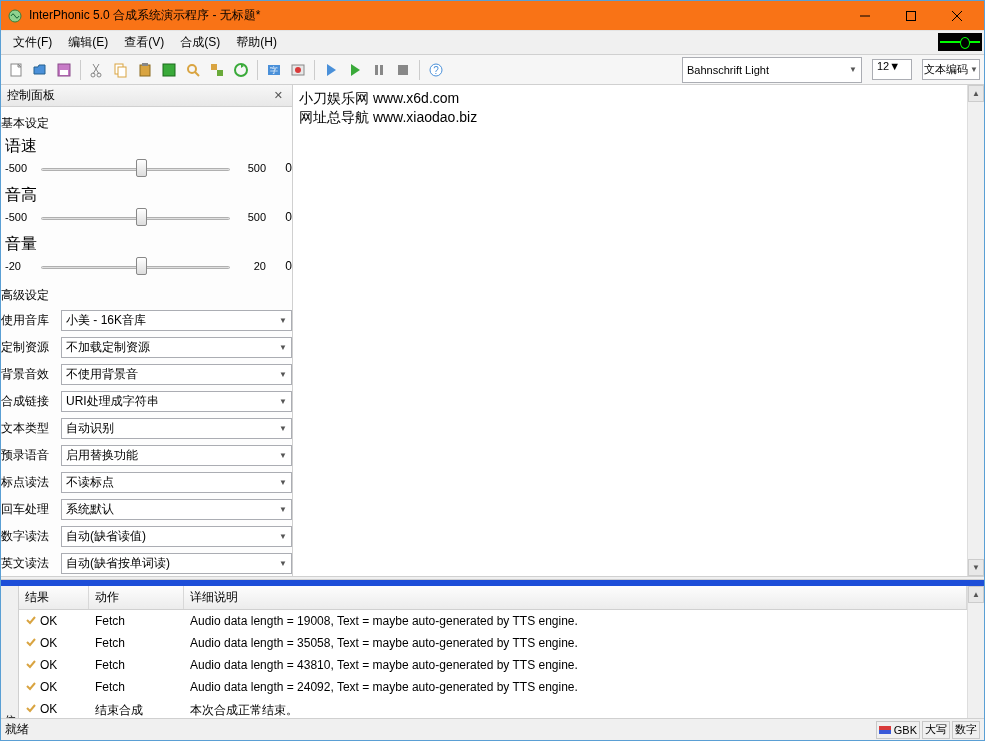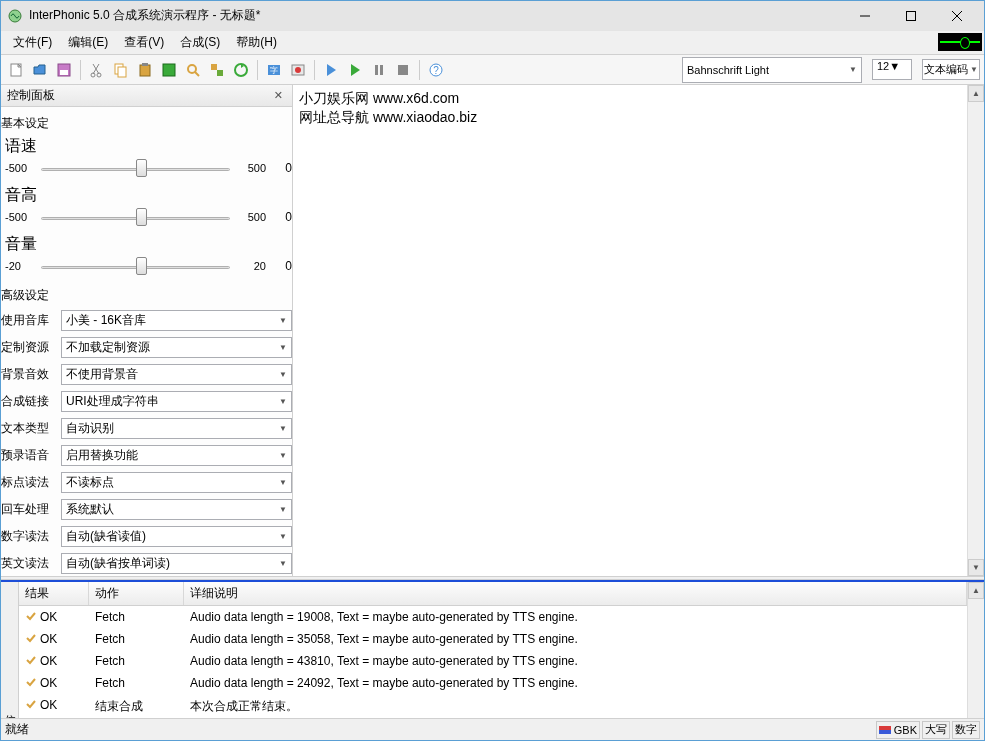--- a/index.html
+++ b/index.html
@@ -1,18 +1,18 @@
 <!DOCTYPE html>
 <html><head>
 <meta charset="utf-8">
 <style>
 * { box-sizing: border-box; margin: 0; padding: 0; }
 body { font-family: "Microsoft YaHei", "SimSun", sans-serif; font-size: 12px; background: #fff; overflow: hidden; }
 .window { width: 985px; height: 741px; border: 1px solid #5a9fd4; display: flex; flex-direction: column; background: #fff; }
-.titlebar { height: 30px; background: #e5e5e5; display: flex; align-items: center; padding: 0 4px 0 6px; border-bottom: 1px solid #e4e4e4; }
+.titlebar { height: 30px; background: #f97316; display: flex; align-items: center; padding: 0 4px 0 6px; border-bottom: 1px solid #e4e4e4; }
 .titlebar-icon { width: 16px; height: 16px; margin-right: 6px; }
 .title-text { flex: 1; font-size: 12px; color: #000; }
 .win-controls { display: flex; height: 100%; }
 .win-btn { width: 46px; height: 100%; display: flex; align-items: center; justify-content: center; cursor: pointer; }
 .menubar { height: 24px; display: flex; align-items: center; padding: 0 4px; background: #f0f0f0; border-bottom: 1px solid #d0d0d0; position: relative; }
 .menu-item { padding: 3px 8px; cursor: pointer; }
 .menu-oscillo { position: absolute; right: 2px; top: 2px; width: 44px; height: 18px; background: #000; display: flex; align-items: center; justify-content: center; }
 .menu-oscillo .wave { width: 40px; height: 2px; background: #0f0; position: relative; }
 .menu-oscillo .wave::before { content:''; position:absolute; left:20px; top:-4px; width:8px; height:10px; border:1px solid #0f0; border-radius:50%; background:#000;}
 .toolbar { height: 30px; display: flex; align-items: center; padding: 2px 4px; background: #f6f6f6; border-bottom: 1px solid #d0d0d0; gap: 2px; }
@@ -40,21 +40,21 @@
 .slider-val { width: 20px; text-align: right; font-size: 12px; }
 .setting-row { display: flex; align-items: center; margin: 6px 0; gap: 4px; }
 .setting-label { width: 56px; font-size: 12px; }
 .setting-combo { flex: 1; height: 21px; border: 1px solid #abadb3; background: #fff; display: flex; align-items: center; padding: 0 4px; font-size: 12px; }
 .setting-combo .dd { margin-left: auto; font-size: 8px; color: #555; }
 .editor { flex: 1; position: relative; display: flex; flex-direction: column; }
 .editor-text { flex: 1; padding: 4px 6px; font-family: "Bahnschrift Light","Microsoft YaHei",sans-serif; font-size: 14px; line-height: 1.35; white-space: pre-wrap; border: none; outline: none; resize: none; }
 .editor-scroll { width: 17px; background: #f0f0f0; border-left: 1px solid #ddd; position: absolute; right: 0; top: 0; bottom: 0; }
 .editor-scroll .arrow { height: 17px; background: #e8e8e8; display:flex;align-items:center;justify-content:center;font-size:8px;color:#555;border:1px solid #ccc;}
 .hsplit { height: 4px; background: #f0f0f0; border-top:1px solid #d0d0d0; border-bottom:1px solid #d0d0d0; cursor: ns-resize; }
-.bottom-panel { height: 138px; display: flex; border-top: 2px solid #1d4ed8; }
+.bottom-panel { height: 138px; display: flex; border-top: 6px solid #1d4ed8; }
 .info-tab { width: 18px; background: #f0f0f0; border-right: 1px solid #d0d0d0; display: flex; align-items: flex-end; justify-content: center; }
 .info-tab-text { writing-mode: vertical-rl; font-size: 11px; padding: 4px 0; letter-spacing:2px;}
 .log-table { flex: 1; overflow: auto; position: relative; }
 .log-header { display: flex; background: linear-gradient(#fdfdfd,#ececec); border-bottom: 1px solid #d0d0d0; position: sticky; top: 0; }
 .log-header .col { padding: 3px 6px; border-right: 1px solid #d8d8d8; font-size: 12px; }
 .col-result { width: 70px; }
 .col-action { width: 95px; }
 .col-detail { flex: 1; }
 .log-row { display: flex; padding: 2px 0; }
 .log-row .col { padding: 2px 6px; font-size: 12px; }

